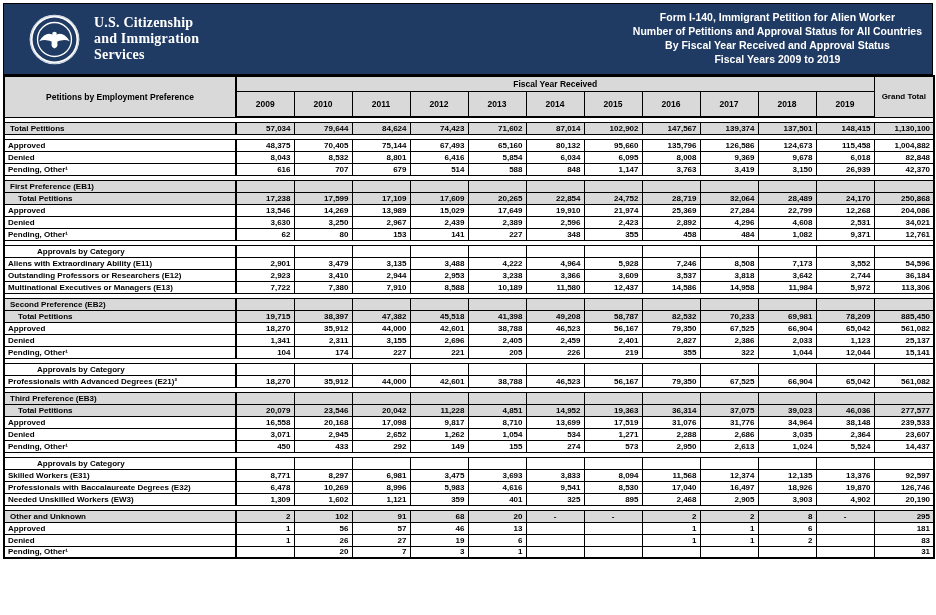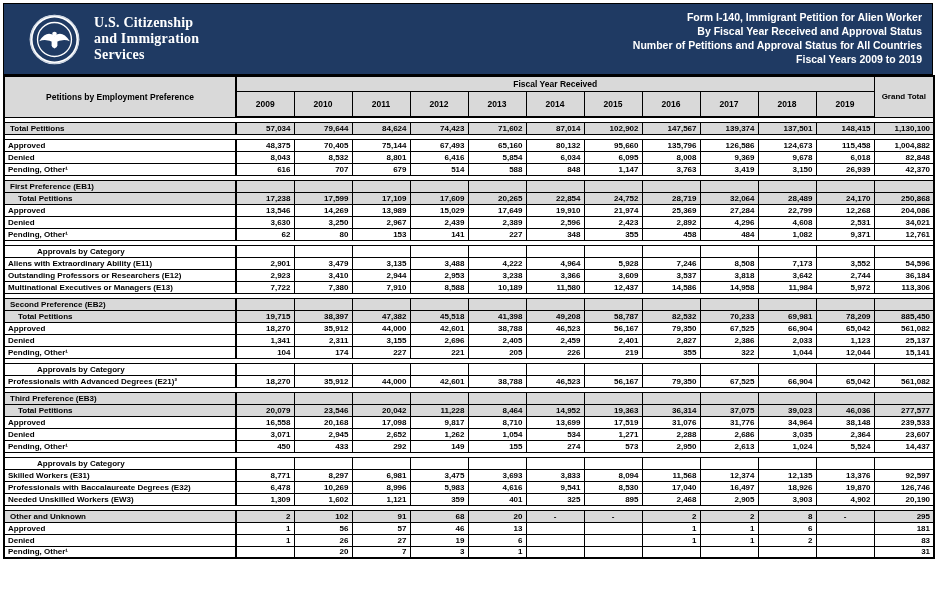--- a/index.html
+++ b/index.html
@@ -6,21 +6,21 @@
   body{width:936px;height:615px;font-family:"Liberation Sans",sans-serif;overflow:hidden;}
   .page{padding:3px;box-sizing:border-box;}
   .masthead{
     background:#1f3a63;border:1px solid #000;height:72px;
     display:flex;justify-content:space-between;align-items:center;
     padding:0 10px 0 24px;box-sizing:border-box;
   }
   .brand{display:flex;align-items:center;gap:13px;}
   .seal{width:53px;height:53px;flex:0 0 auto;}
   .agency{color:#fff;font-family:"Liberation Serif",serif;font-weight:bold;font-size:14px;line-height:1.12;letter-spacing:.2px;}
-  .doc-title{color:#fff;text-align:right;font-weight:bold;font-size:10.5px;line-height:1.32;}
+  .doc-title{color:#fff;text-align:center;font-weight:bold;font-size:10.5px;line-height:1.32;}
   table{border-collapse:collapse;table-layout:fixed;width:930px;border:2px solid #000;}
   th,td{border:1px solid #000;font-size:8px;font-weight:bold;color:#000;padding:0 3px;overflow:hidden;white-space:nowrap;box-sizing:border-box;}
   th{background:#d9d9d9;text-align:center;vertical-align:middle;}
   th.fy-head{height:15px;font-size:8.5px;border-bottom:1px solid #000;}
   th.yh{height:26px;font-size:8.5px;border-bottom:2px solid #000;text-align:center;}
   th.label-head{font-size:8.5px;border-right:2px solid #000;margin-left:32px;}
   th.gt-head{font-size:8px;}
   tbody td{height:12px;}
   td.lbl{text-align:left;border-right:2px solid #000;margin-left:24px;}
   td.num{text-align:right;}
@@ -49,22 +49,22 @@
         <path d="M28.5 34 h7 v5 q0 3 -3.5 4 q-3.5 -1 -3.5 -4 Z" fill="#ffffff"></path>
       </svg>
       <div class="agency">
         <div>U.S. Citizenship</div>
         <div>and Immigration</div>
         <div>Services</div>
       </div>
     </div>
     <div class="doc-title">
       <div>Form I-140, Immigrant Petition for Alien Worker</div>
+      <div>Number of Petitions and Approval Status for All Countries</div>
       <div>By Fiscal Year Received and Approval Status</div>
-      <div>Number of Petitions and Approval Status for All Countries</div>
       <div>Fiscal Years 2009 to 2019</div>
     </div>
   </div>
 
   <table>
     <colgroup>
       <col style="width:232px">
       <col style="width:58px">
         <col style="width:58px">
         <col style="width:58px">
@@ -434,21 +434,21 @@
           <td class="num"></td>
           <td class="num"></td>
           <td class="num"></td>
         </tr>
         <tr class="r-total">
           <td class="lbl in1">Total Petitions</td>
           <td class="num">20,079</td>
           <td class="num">23,546</td>
           <td class="num">20,042</td>
           <td class="num">11,228</td>
-          <td class="num">8,464</td>
+          <td class="num">4,851</td>
           <td class="num">14,952</td>
           <td class="num">19,363</td>
           <td class="num">36,314</td>
           <td class="num">37,075</td>
           <td class="num">39,023</td>
           <td class="num">46,036</td>
           <td class="num">277,577</td>
         </tr>
         <tr class="r-data">
           <td class="lbl in2">Approved</td>

